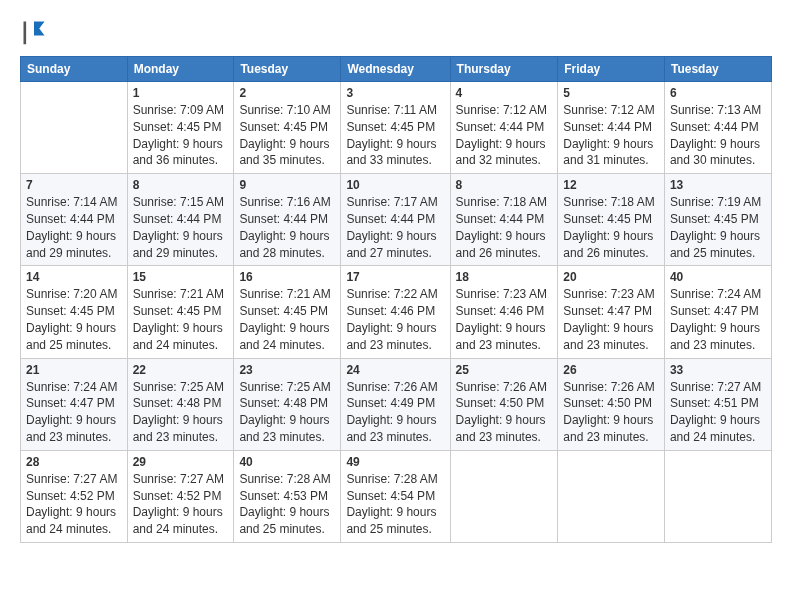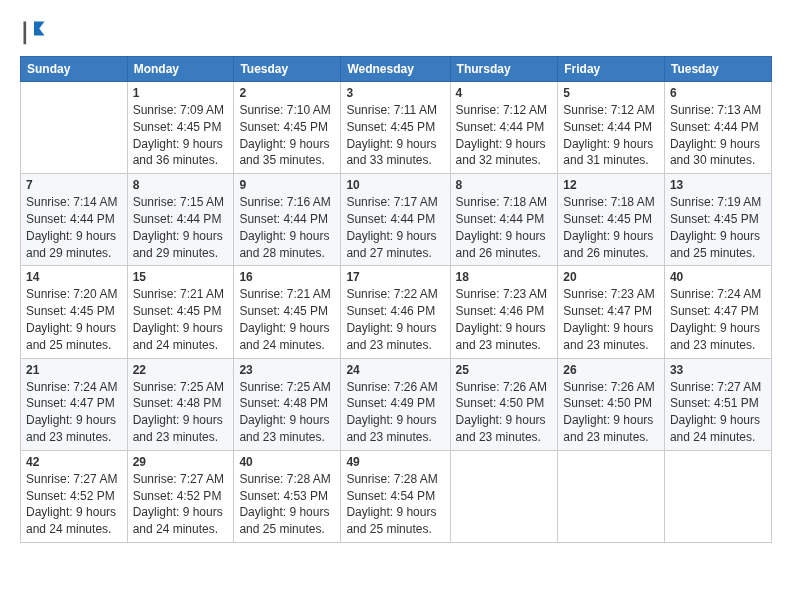--- a/index.html
+++ b/index.html
@@ -233,21 +233,21 @@
             <div class="day-number">26</div>
             <div class="day-info">Sunrise: 7:26 AM<br>Sunset: 4:50 PM<br>Daylight: 9 hours<br>and 23 minutes.</div>
           </td>
           <td>
             <div class="day-number">33</div>
             <div class="day-info">Sunrise: 7:27 AM<br>Sunset: 4:51 PM<br>Daylight: 9 hours<br>and 24 minutes.</div>
           </td>
         </tr>
         <tr>
           <td>
-            <div class="day-number">42</div>
+            <div class="day-number">28</div>
             <div class="day-info">Sunrise: 7:27 AM<br>Sunset: 4:52 PM<br>Daylight: 9 hours<br>and 24 minutes.</div>
           </td>
           <td>
             <div class="day-number">29</div>
             <div class="day-info">Sunrise: 7:27 AM<br>Sunset: 4:52 PM<br>Daylight: 9 hours<br>and 24 minutes.</div>
           </td>
           <td>
             <div class="day-number">40</div>
             <div class="day-info">Sunrise: 7:28 AM<br>Sunset: 4:53 PM<br>Daylight: 9 hours<br>and 25 minutes.</div>
           </td>

